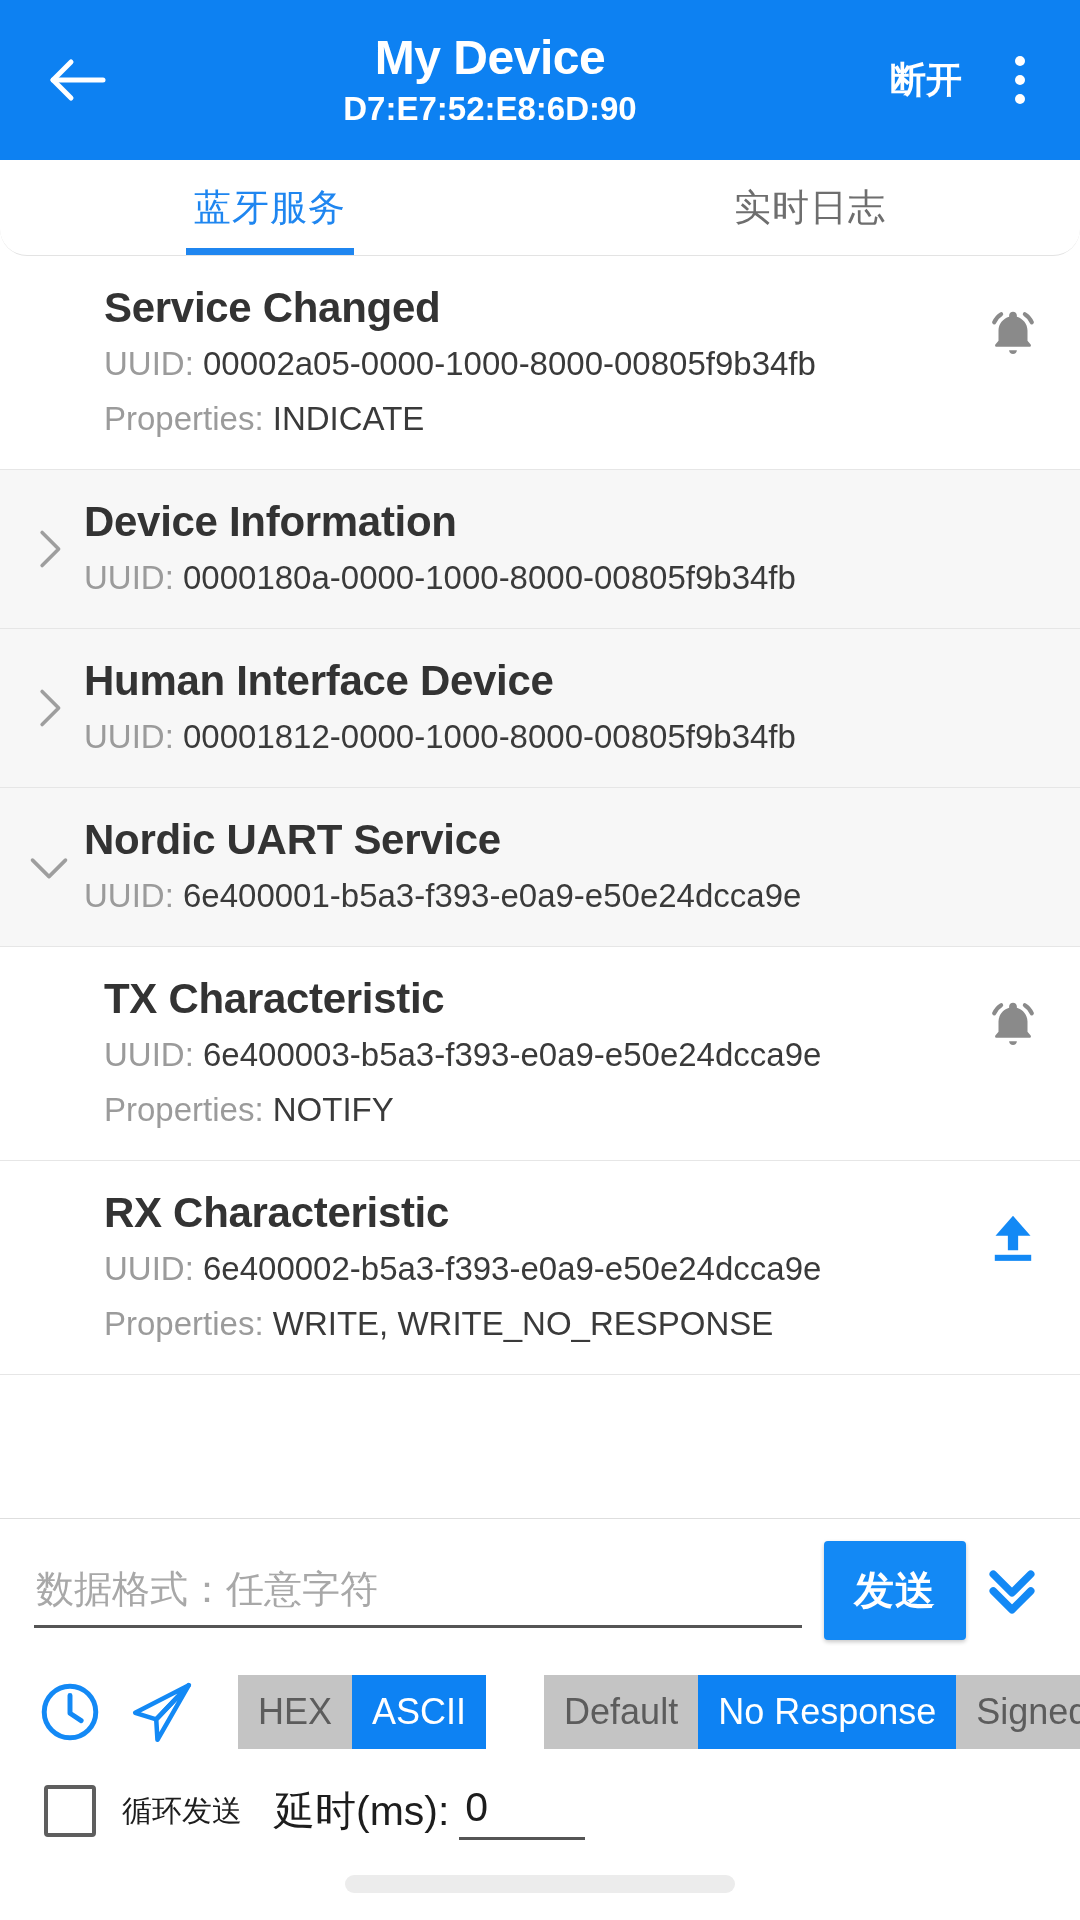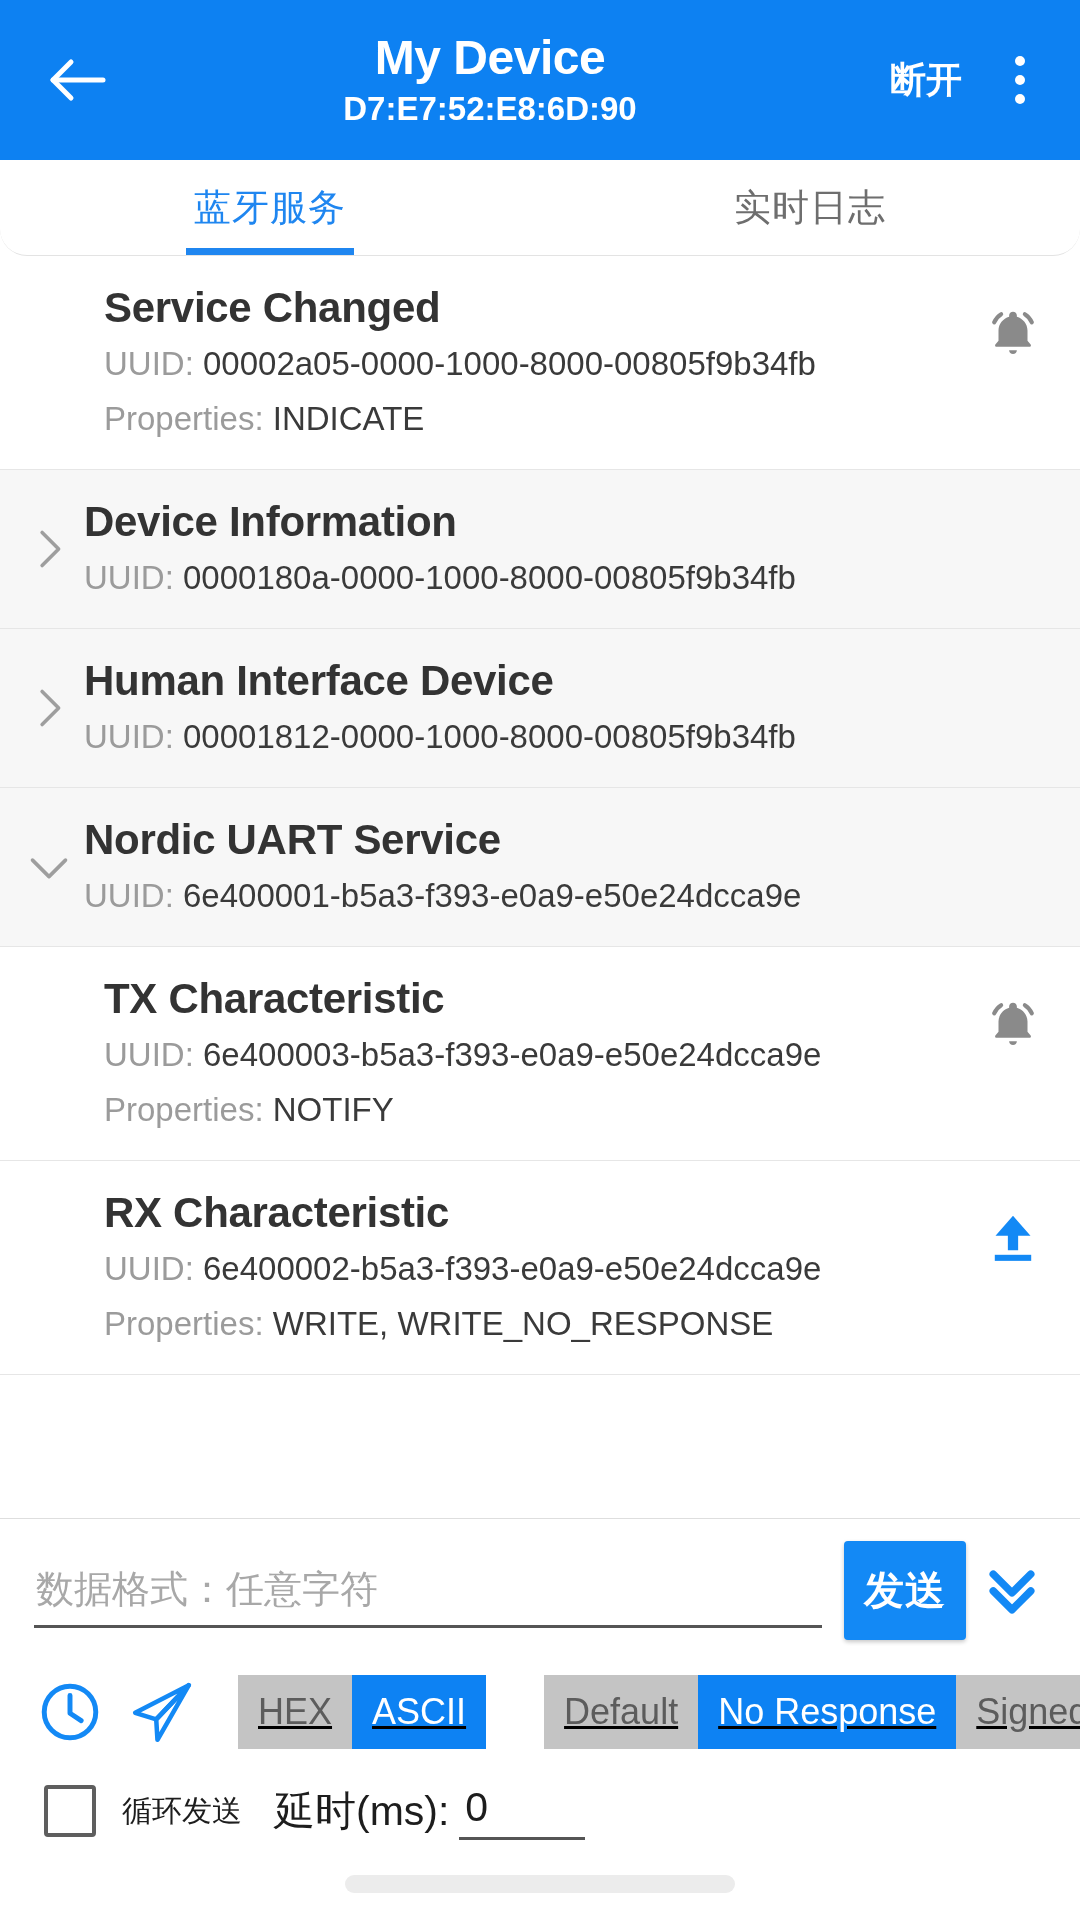--- a/index.html
+++ b/index.html
@@ -138,21 +138,21 @@
     margin-right:22px;
     min-width:0;
   }
   .text-input::placeholder{ color:#a8a8a8; }
   .send-btn{
     flex:0 0 auto;
     background:#1389f5; color:#ffffff;
     border:none; border-radius:4px;
     font-size:40px; font-weight:bold;
     font-family:"Liberation Sans", sans-serif;
-    padding:22px 20px;
+    padding:22px 30px;
     cursor:pointer;
     letter-spacing:1px;
     box-shadow:0 2px 4px rgba(0,0,0,0.22);
   }
   .expand-btn{
     flex:0 0 auto;
     width:92px; height:92px;
     display:flex; align-items:center; justify-content:center;
     cursor:pointer;
   }
@@ -162,21 +162,20 @@
     gap:0;
   }
   .icon-btn{
     width:92px; height:92px;
     display:flex; align-items:center; justify-content:center;
     cursor:pointer; flex:0 0 auto;
   }
   .seg{
     display:flex; flex:0 0 auto;
     margin-left:26px;
-    text-decoration:underline;
   }
   .seg-item{
     background:#c4c4c4; color:#5c5c5c;
     font-size:36px;
     padding:18px 20px;
     line-height:1.05;
     cursor:pointer;
     white-space:nowrap;
   }
   .seg-item.on{ background:#0d82f3; color:#ffffff; }

